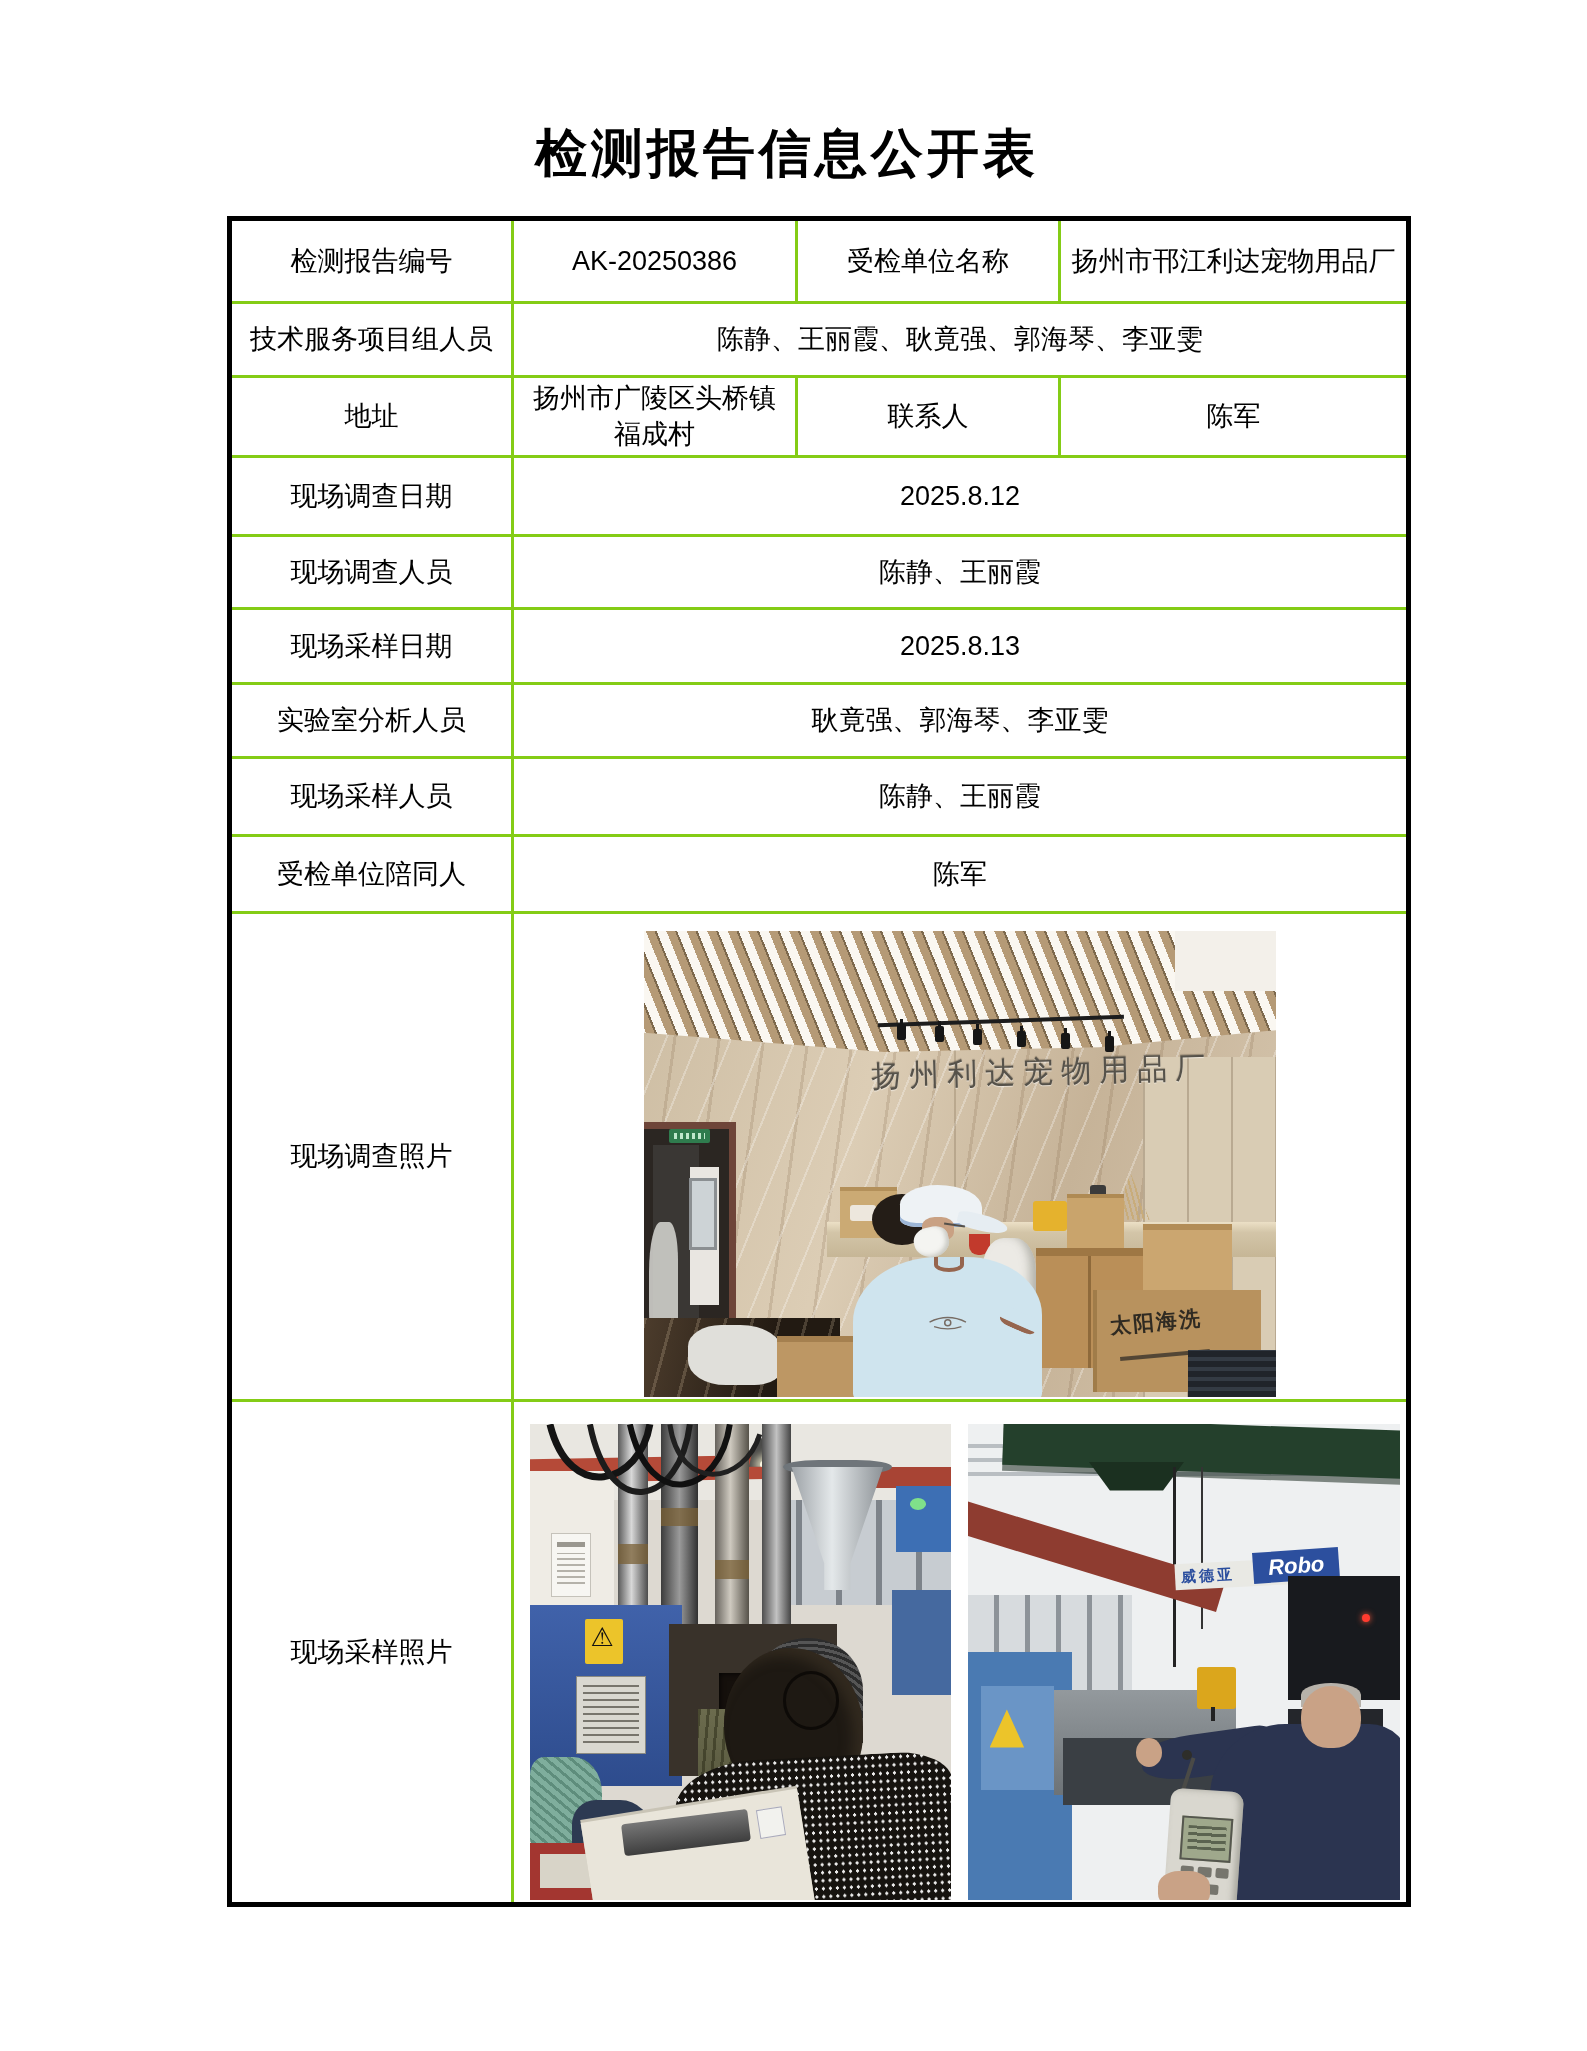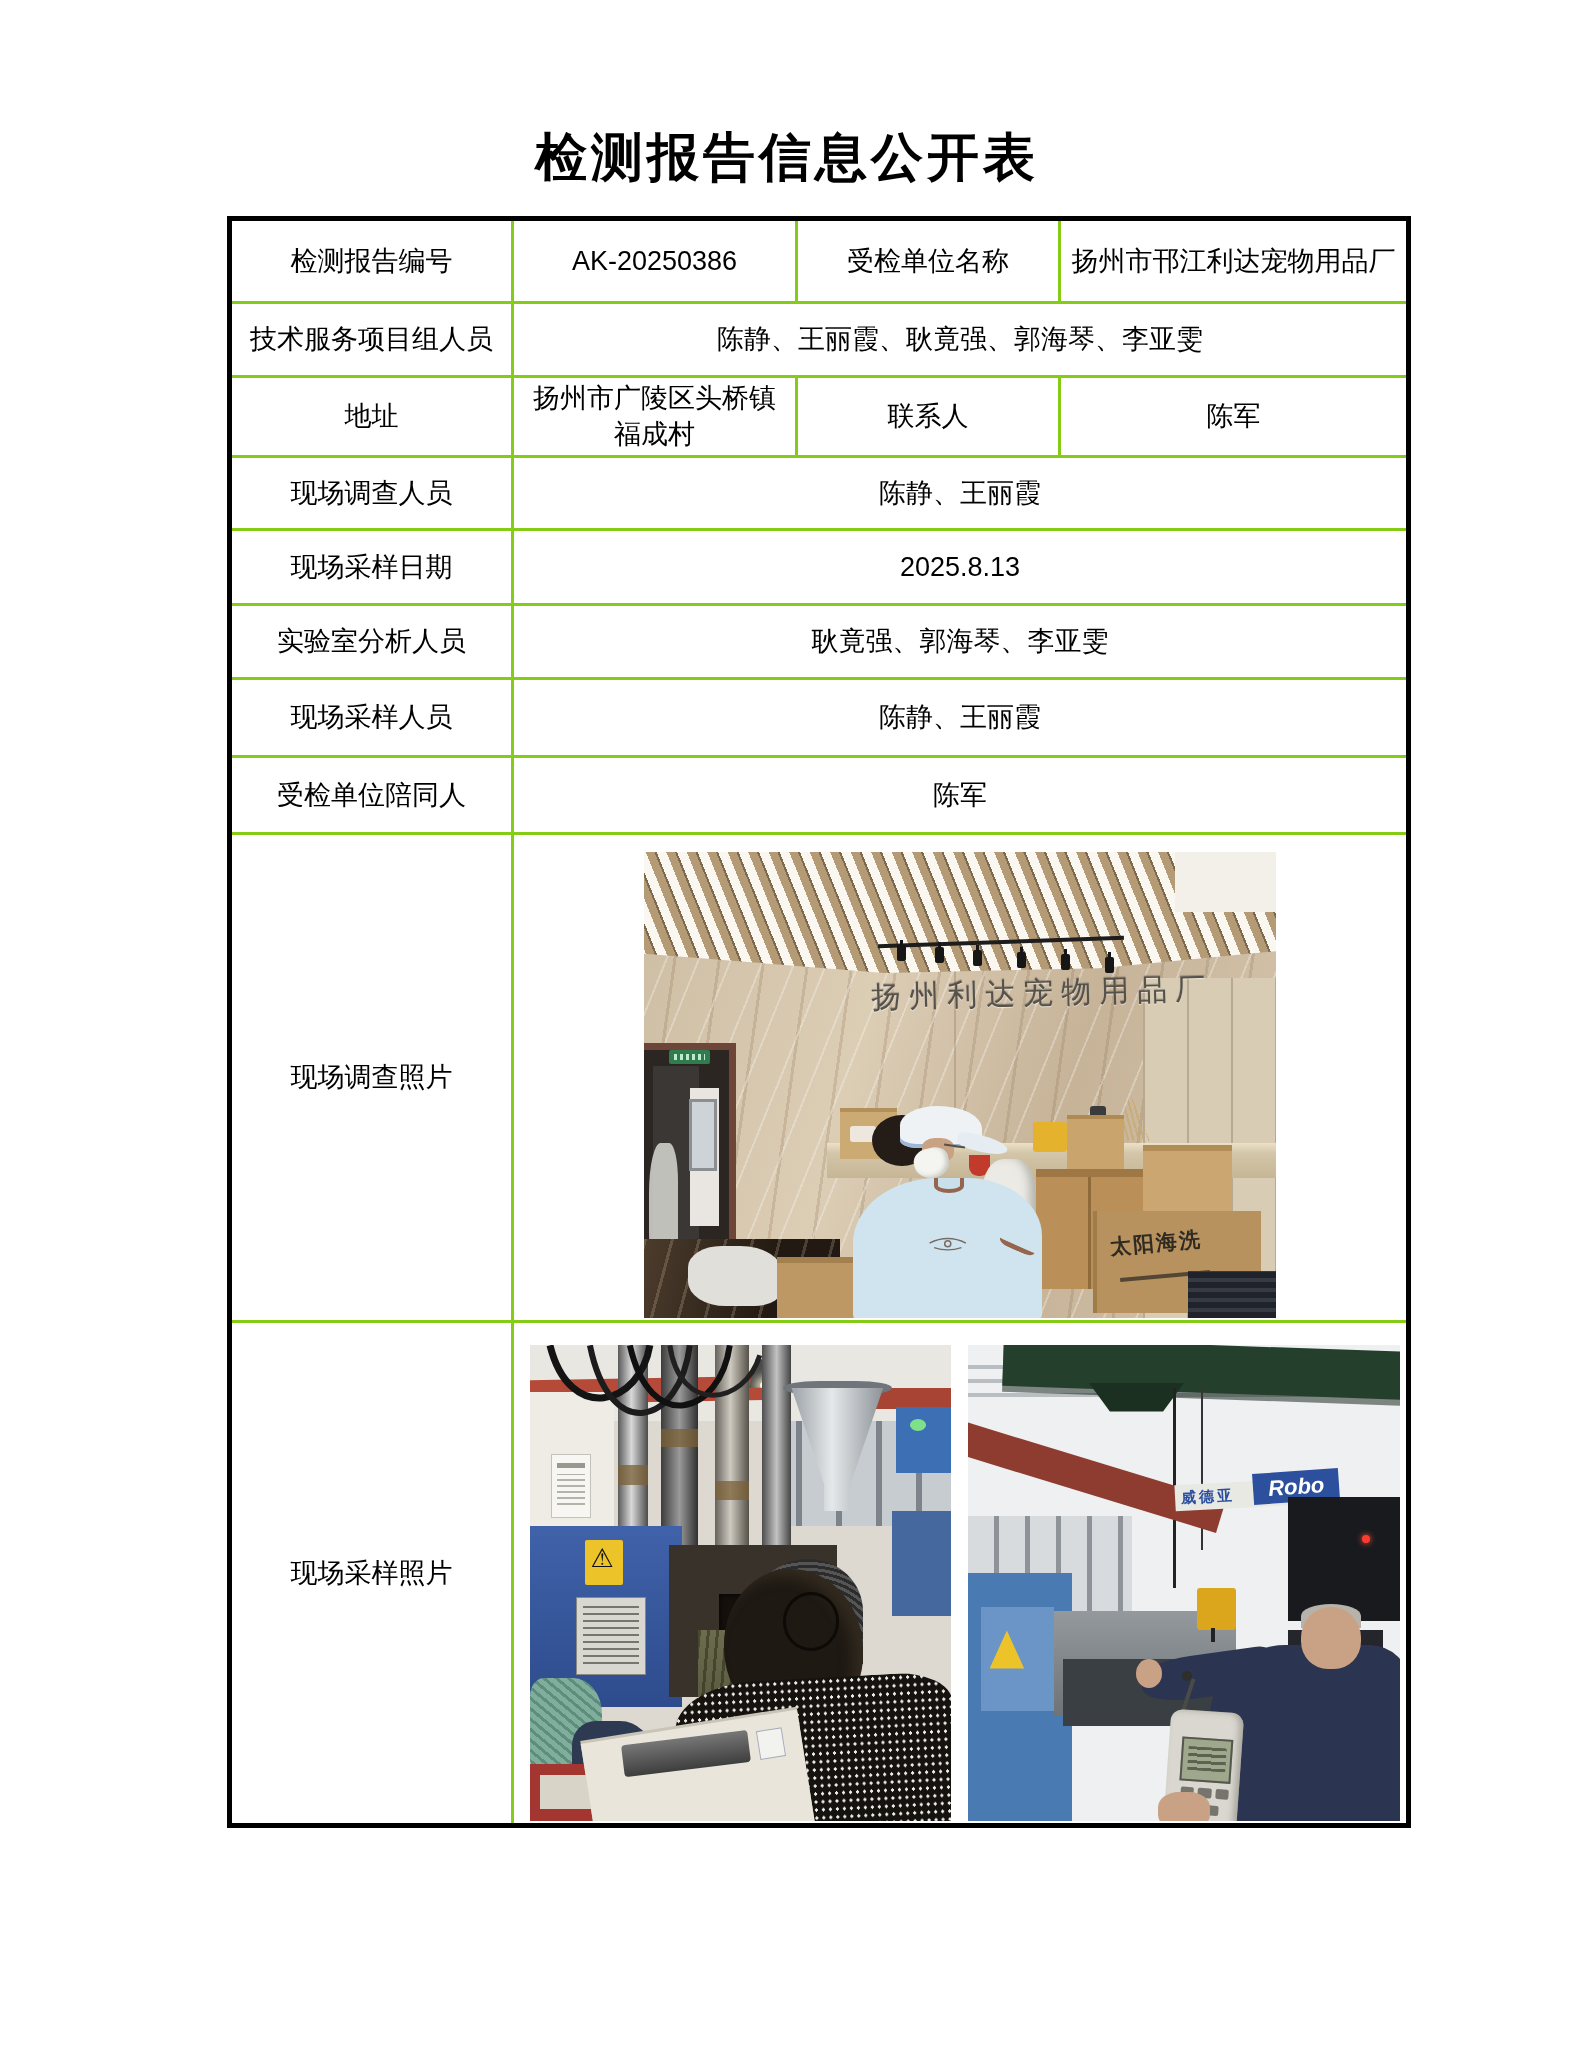--- a/index.html
+++ b/index.html
@@ -1,21 +1,21 @@
 <!DOCTYPE html>
 <html><head>
 <meta charset="utf-8">
 <style>
   html,body{margin:0;padding:0;background:#ffffff;}
   .page{position:relative;width:1587px;height:2051px;background:#ffffff;overflow:hidden;
         font-family:"Liberation Serif","DejaVu Serif",serif;color:#000;}
 
   
   .doc-title{position:absolute;left:227px;top:132px;width:1120px;text-align:center;
-             font-family:Liberation Serif, serif;
+             font-family:Liberation Mono, monospace;
              font-weight:bold;font-size:52px;letter-spacing:4px;line-height:1;}
 
   
   table.report{position:absolute;left:227px;top:216px;width:1179px;
                border-collapse:collapse;table-layout:fixed;
                border:5px solid #000;}
   table.report td{border:3px solid #84cc16;vertical-align:middle;text-align:center;
                   font-size:27px;line-height:1.35;padding:2px 6px;overflow:hidden;}
   td.sans{font-family:"Liberation Sans","DejaVu Sans",sans-serif;font-size:28px;}
   td.left-val{text-align:left;padding-left:10px;padding-right:10px;}
@@ -227,20 +227,24 @@
       <td colspan="3">陈静、王丽霞、耿竟强、郭海琴、李亚雯</td>
     </tr>
 
     <tr style="height:77px">
       <td>地址</td>
       <td class="left-val">扬州市广陵区头桥镇福成村</td>
       <td>联系人</td>
       <td>陈军</td>
     </tr>
 
+    <tr style="height:79px">
+      <td>现场调查日期</td>
+      <td colspan="3" class="sans">2025.8.12</td>
+    </tr>
 
     <tr style="height:73px">
       <td>现场调查人员</td>
       <td colspan="3">陈静、王丽霞</td>
     </tr>
 
     <tr style="height:75px">
       <td>现场采样日期</td>
       <td colspan="3" class="sans">2025.8.13</td>
     </tr>

